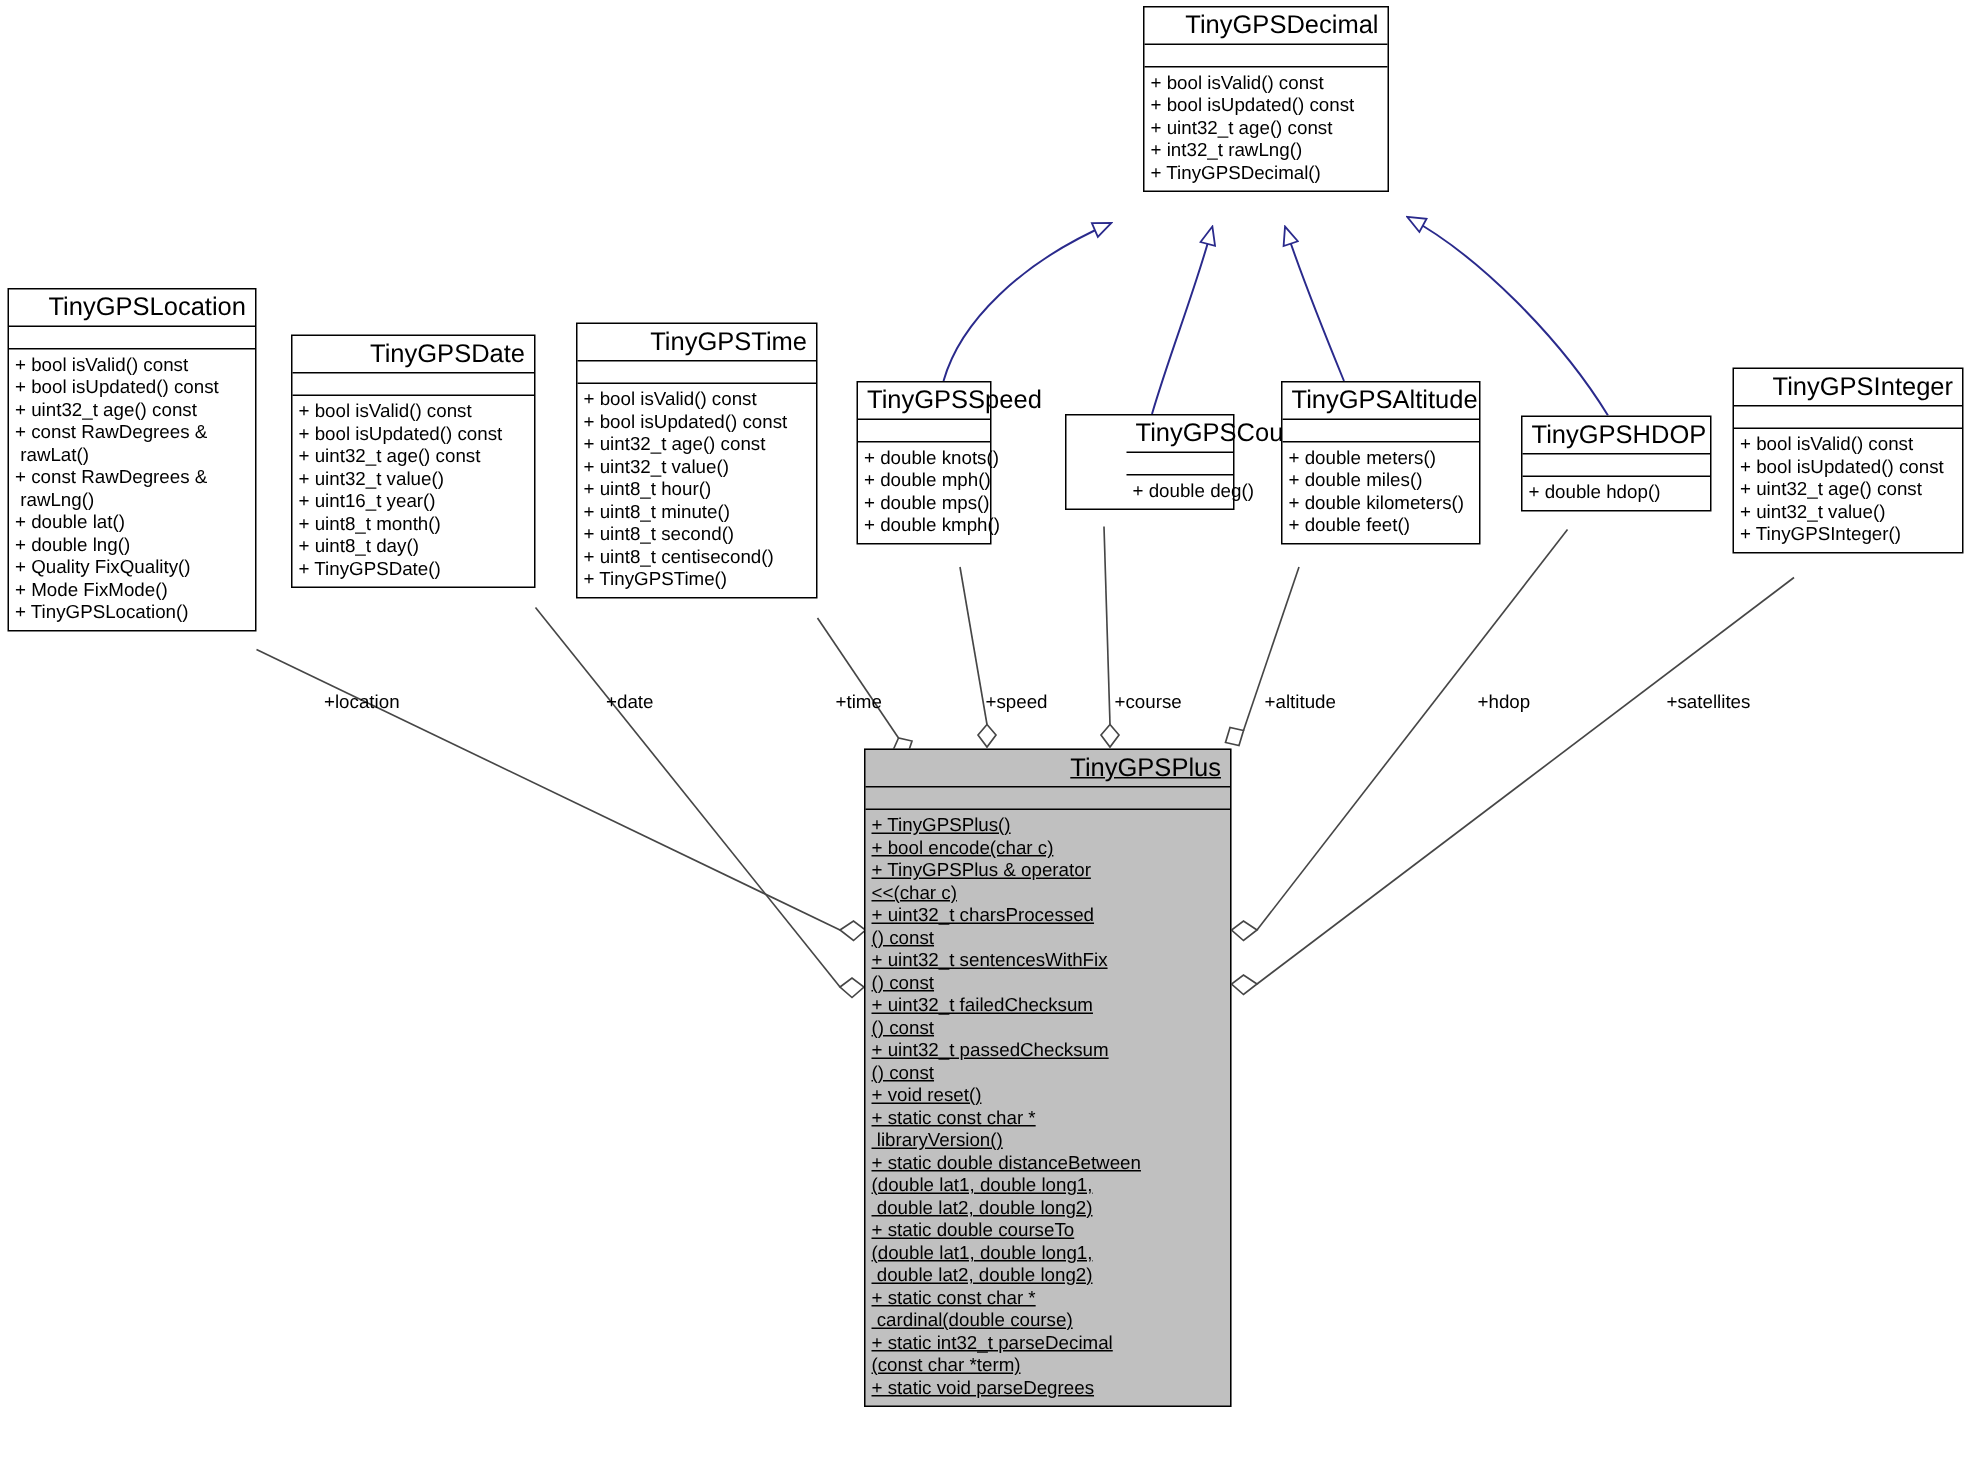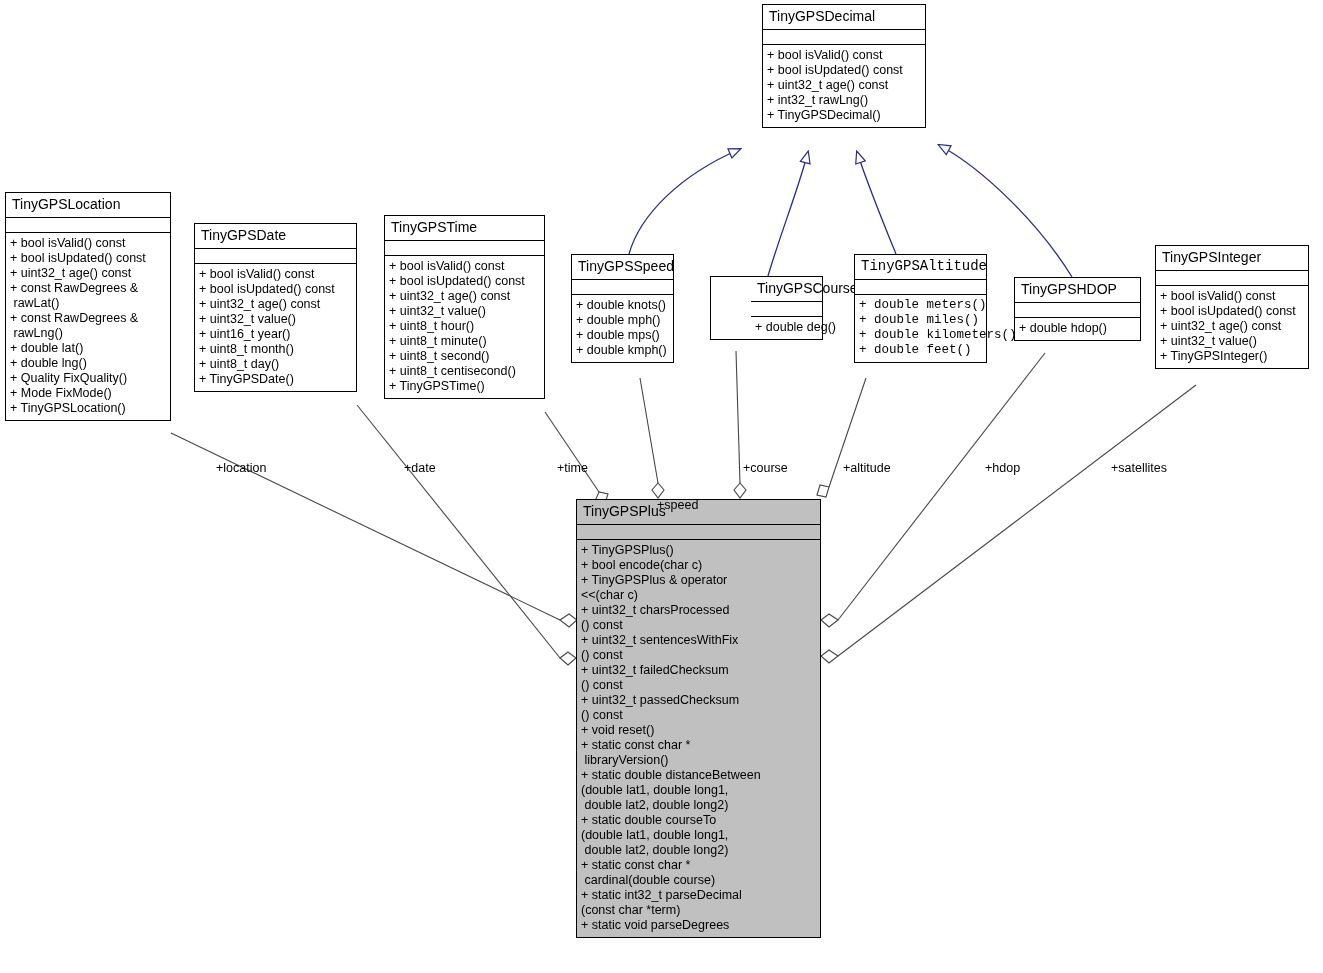--- a/index.html
+++ b/index.html
@@ -29,22 +29,22 @@
     position: absolute;
     box-sizing: border-box;
     border: 1px solid #000000;
     background: #ffffff;
     z-index: 5;
   }
   .uml-class.highlight {
     background: #c0c0c0;
   }
   .uml-title {
-    text-align: left;
-    font-size: 14px;
+    text-align: right;
+    font-size: 17px;
     color: #000000;
     padding: 4px 6px 5px 6px;
     line-height: 15px;
     white-space: nowrap;
   }
   .uml-sep {
     border-top: 1px solid #000000;
     height: 0;
     font-size: 0;
     line-height: 0;
@@ -199,21 +199,21 @@
       <div>+ uint32_t age() const</div>
       <div>+ uint32_t value()</div>
       <div>+ uint8_t hour()</div>
       <div>+ uint8_t minute()</div>
       <div>+ uint8_t second()</div>
       <div>+ uint8_t centisecond()</div>
       <div>+ TinyGPSTime()</div>
     </div>
   </div>
 
-  <div class="uml-class" style="left:571px; top:254px; width:103px;">
+  <div class="uml-class" style="left:571px; top:254px; width:90px;">
     <div class="uml-title">TinyGPSSpeed</div>
     <div class="uml-sep"></div>
     <div class="uml-attrs"></div>
     <div class="uml-sep"></div>
     <div class="uml-ops">
       <div>+ double knots()</div>
       <div>+ double mph()</div>
       <div>+ double mps()</div>
       <div>+ double kmph()</div>
     </div>
@@ -222,21 +222,21 @@
   <div class="uml-class" style="left:710px; top:276px; width:113px;padding-left:40px;">
     <div class="uml-title">TinyGPSCourse</div>
     <div class="uml-sep"></div>
     <div class="uml-attrs"></div>
     <div class="uml-sep"></div>
     <div class="uml-ops">
       <div>+ double deg()</div>
     </div>
   </div>
 
-  <div class="uml-class" style="left:854px; top:254px; width:133px;font-family:Liberation Mono, monospace;">
+  <div class="uml-class" style="left:854px; top:254px; width:133px;">
     <div class="uml-title">TinyGPSAltitude</div>
     <div class="uml-sep"></div>
     <div class="uml-attrs"></div>
     <div class="uml-sep"></div>
     <div class="uml-ops">
       <div>+ double meters()</div>
       <div>+ double miles()</div>
       <div>+ double kilometers()</div>
       <div>+ double feet()</div>
     </div>
@@ -259,21 +259,21 @@
     <div class="uml-sep"></div>
     <div class="uml-ops">
       <div>+ bool isValid() const</div>
       <div>+ bool isUpdated() const</div>
       <div>+ uint32_t age() const</div>
       <div>+ uint32_t value()</div>
       <div>+ TinyGPSInteger()</div>
     </div>
   </div>
 
-  <div class="uml-class highlight" style="left:576px; top:499px; width:245px;">
+  <div class="uml-class highlight" style="left:576px; top:499px; width:245px;text-decoration:underline;">
     <div class="uml-title">TinyGPSPlus</div>
     <div class="uml-sep"></div>
     <div class="uml-attrs"></div>
     <div class="uml-sep"></div>
     <div class="uml-ops">
       <div>+ TinyGPSPlus()</div>
       <div>+ bool encode(char c)</div>
       <div>+ TinyGPSPlus &amp; operator</div>
       <div>&lt;&lt;(char c)</div>
       <div>+ uint32_t charsProcessed</div>
@@ -297,19 +297,19 @@
       <div> cardinal(double course)</div>
       <div>+ static int32_t parseDecimal</div>
       <div>(const char *term)</div>
       <div>+ static void parseDegrees</div>
     </div>
   </div>
 
   <div class="edge-label" style="left:216px; top:461px;">+location</div>
   <div class="edge-label" style="left:404px; top:461px;">+date</div>
   <div class="edge-label" style="left:557px; top:461px;">+time</div>
-  <div class="edge-label" style="left:657px; top:461px;margin-top:37px;">+speed</div>
+  <div class="edge-label" style="left:657px; top:461px;">+speed</div>
   <div class="edge-label" style="left:743px; top:461px;">+course</div>
   <div class="edge-label" style="left:843px; top:461px;">+altitude</div>
   <div class="edge-label" style="left:985px; top:461px;">+hdop</div>
   <div class="edge-label" style="left:1111px; top:461px;">+satellites</div>
 
 </div>
 
 </body></html>

